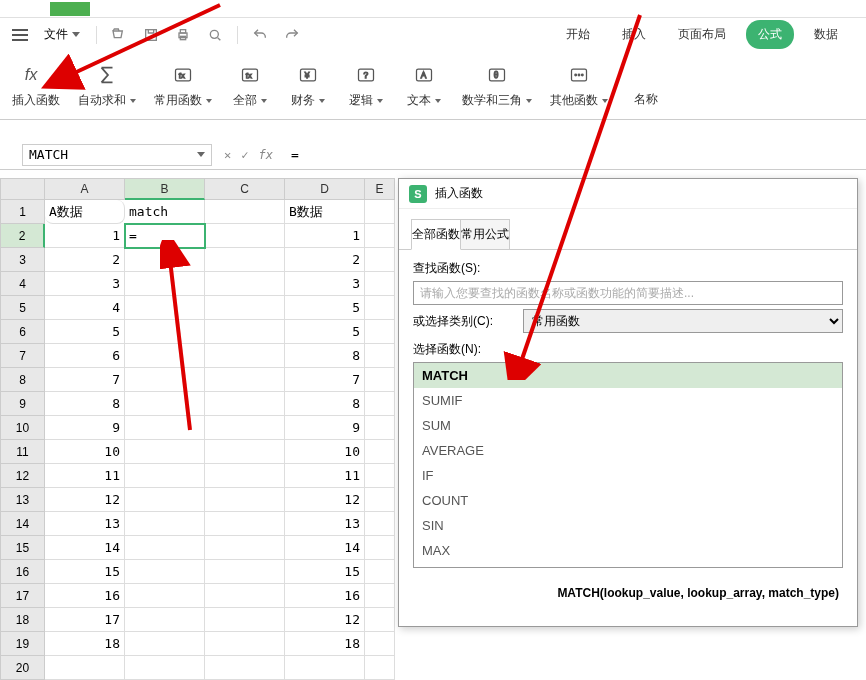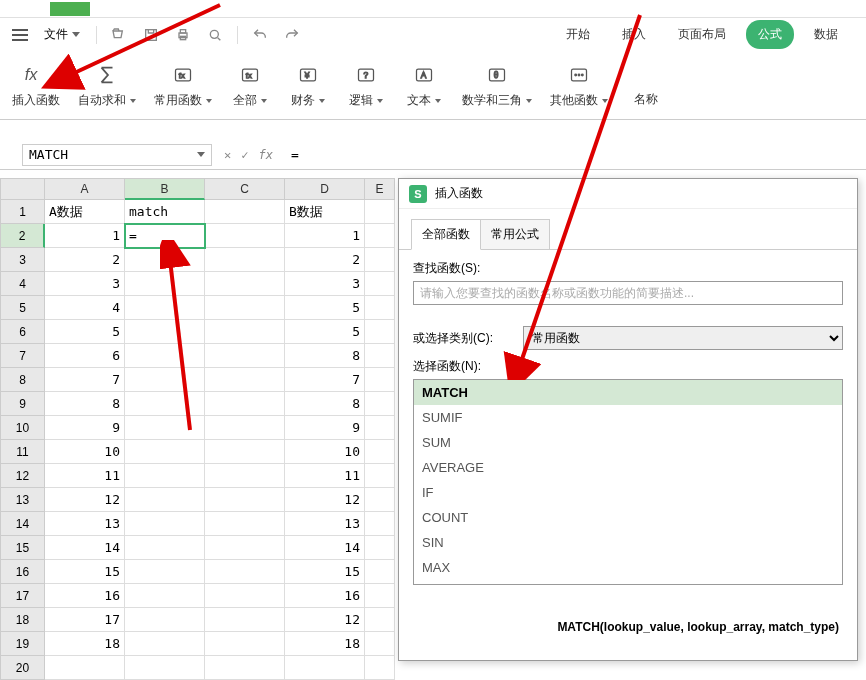--- a/index.html
+++ b/index.html
@@ -39,25 +39,25 @@
 .row { display: flex; height: 24px; }
 .row-h { width: 45px; border: 1px solid #ccc; border-top: none; background: #e8e8e8; display: flex; align-items: center; justify-content: center; font-size: 12px; }
 .row-h.sel { background: #d4e8d4; border-right: 2px solid #3cb371; }
 .cell { border: 1px solid #ddd; border-top: none; border-left: none; padding: 2px 4px; font-size: 13px; font-family: "SimSun", monospace; display: flex; align-items: center; }
 .cell.num { justify-content: flex-end; }
 .cell.active { outline: 2px solid #3cb371; outline-offset: -1px; background: #fff; z-index: 2; }
 .dialog { position: absolute; left: 398px; top: 178px; width: 460px; background: #fff; border: 1px solid #999; box-shadow: 2px 2px 8px rgba(0,0,0,0.2); z-index: 10; }
 .dialog-title { height: 30px; display: flex; align-items: center; padding: 0 10px; gap: 8px; border-bottom: 1px solid #eee; }
 .dialog-title .logo { width: 18px; height: 18px; background: #3cb371; border-radius: 3px; display: flex; align-items: center; justify-content: center; color: #fff; font-size: 11px; font-weight: bold; }
 .dialog-tabs { display: flex; padding: 10px 12px 0 12px; }
-.dtab { padding: 6px 10px; border: 1px solid #ccc; cursor: pointer; background: #f5f5f5; font-size: 12px; }
+.dtab { padding: 6px 0; border: 1px solid #ccc; cursor: pointer; background: #f5f5f5; font-size: 12px; }
 .dtab.active { background: #fff; border-bottom: 1px solid #fff; position: relative; z-index: 1; }
 .dtab + .dtab { border-left: none; }
 .dialog-body { padding: 10px 14px; border-top: 1px solid #ccc; margin-top: -1px; }
-.drow { margin-bottom: 21px; }
+.drow { margin-bottom: 4px; }
 .drow label { display: block; margin-bottom: 4px; font-size: 12px; }
 .drow input[type=text] { width: 100%; height: 24px; border: 1px solid #999; padding: 0 6px; font-size: 12px; }
 .drow input::placeholder { color: #aaa; }
 .drow-inline { display: flex; align-items: center; gap: 10px; margin-bottom: 8px; }
 .drow-inline label { font-size: 12px; min-width: 100px; }
 .drow-inline select { flex: 1; height: 24px; border: 1px solid #999; font-size: 12px; padding: 0 4px; }
 .func-list { border: 1px solid #999; height: 206px; overflow: hidden; }
 .func-item { padding: 5px 8px; font-size: 13px; cursor: pointer; color: #555; }
 .func-item.selected { background: #d4e8d4; color: #000; font-weight: bold; }
 .func-desc { padding: 14px 4px 4px 4px; font-size: 12px; text-align: right; }
@@ -265,21 +265,21 @@
         <div class="corner"></div>
         <div class="col-h" style="width: 80px;">A</div>
         <div class="col-h sel" style="width: 80px;">B</div>
         <div class="col-h" style="width: 80px;">C</div>
         <div class="col-h" style="width: 80px;">D</div>
         <div class="col-h" style="width: 30px;">E</div>
       </div>
     <div id="grid-rows">
         <div class="row">
           <div class="row-h">1</div>
-          <div class="cell" style="width: 80px;">A数据</div>
+          <div class="cell" style="width: 80px; border-radius: 8px;">A数据</div>
           <div class="cell" style="width: 80px;">match</div>
           <div class="cell" style="width: 80px;"></div>
           <div class="cell" style="width: 80px;">B数据</div>
           <div class="cell" style="width: 30px;"></div>
         </div>
         <div class="row">
           <div class="row-h sel">2</div>
           <div class="cell num" style="width: 80px;">1</div>
           <div class="cell active" style="width: 80px;">=</div>
           <div class="cell" style="width: 80px;"></div>

